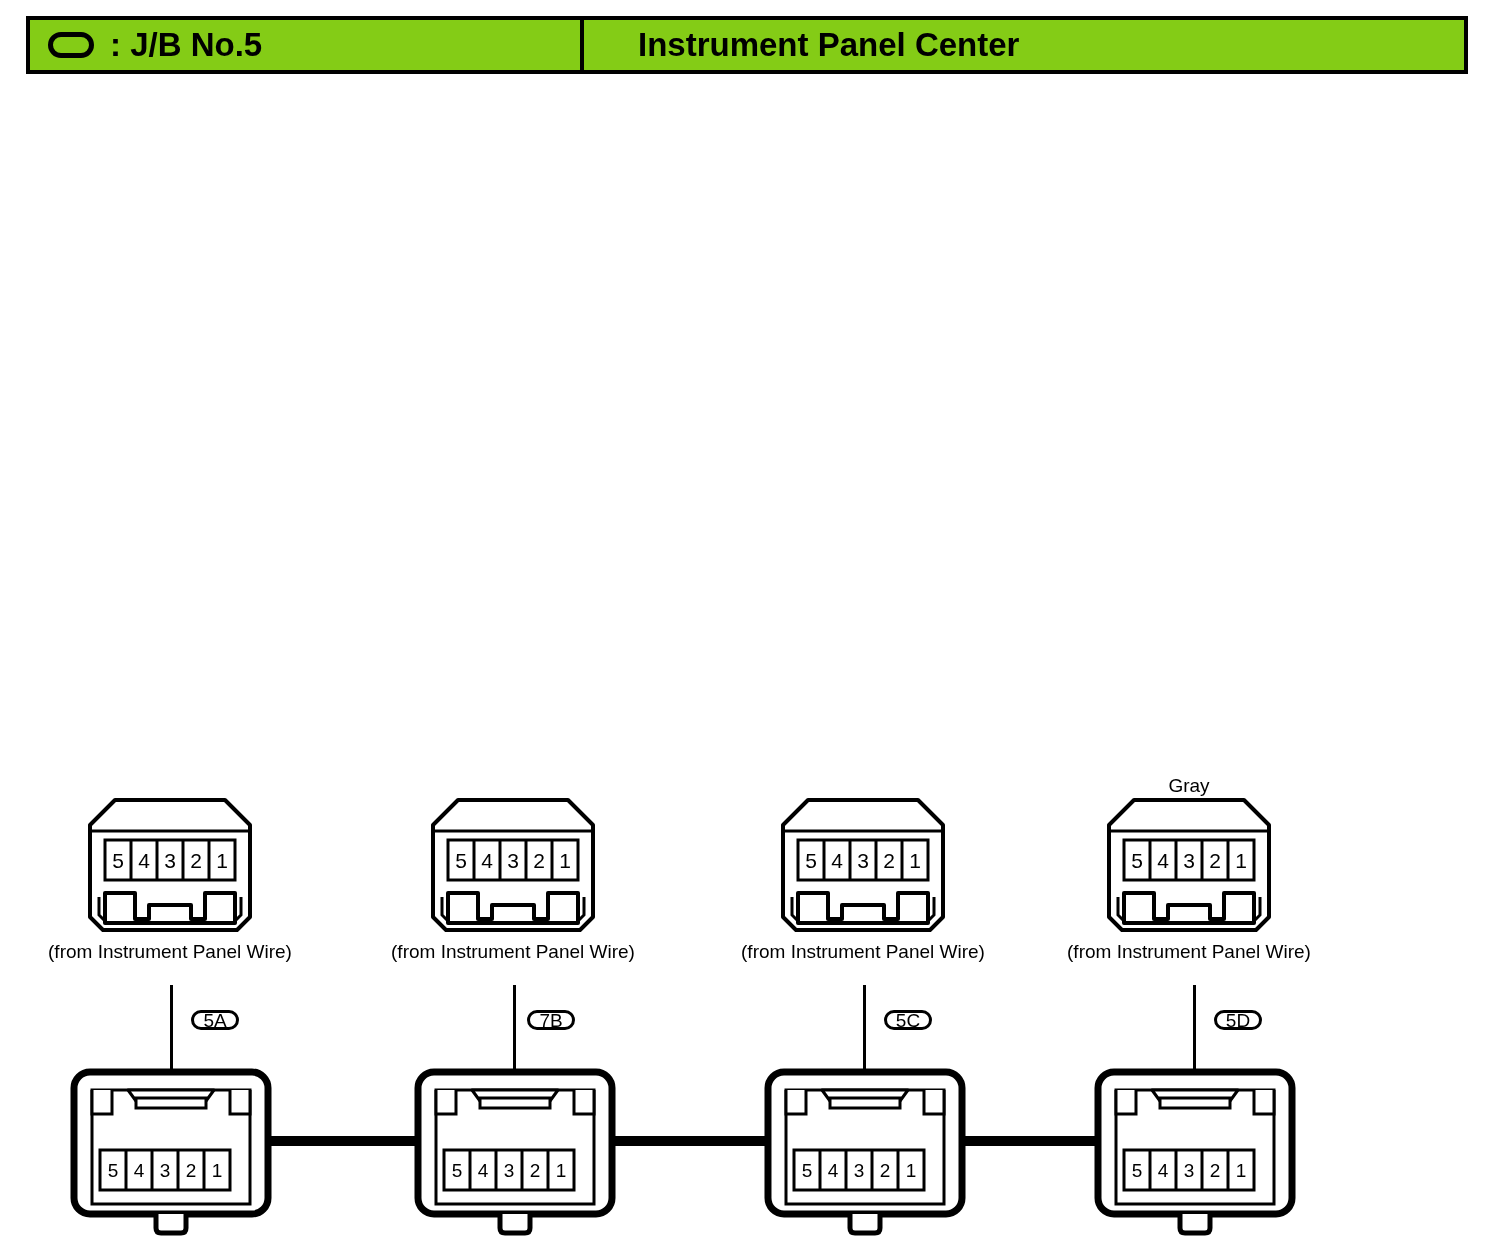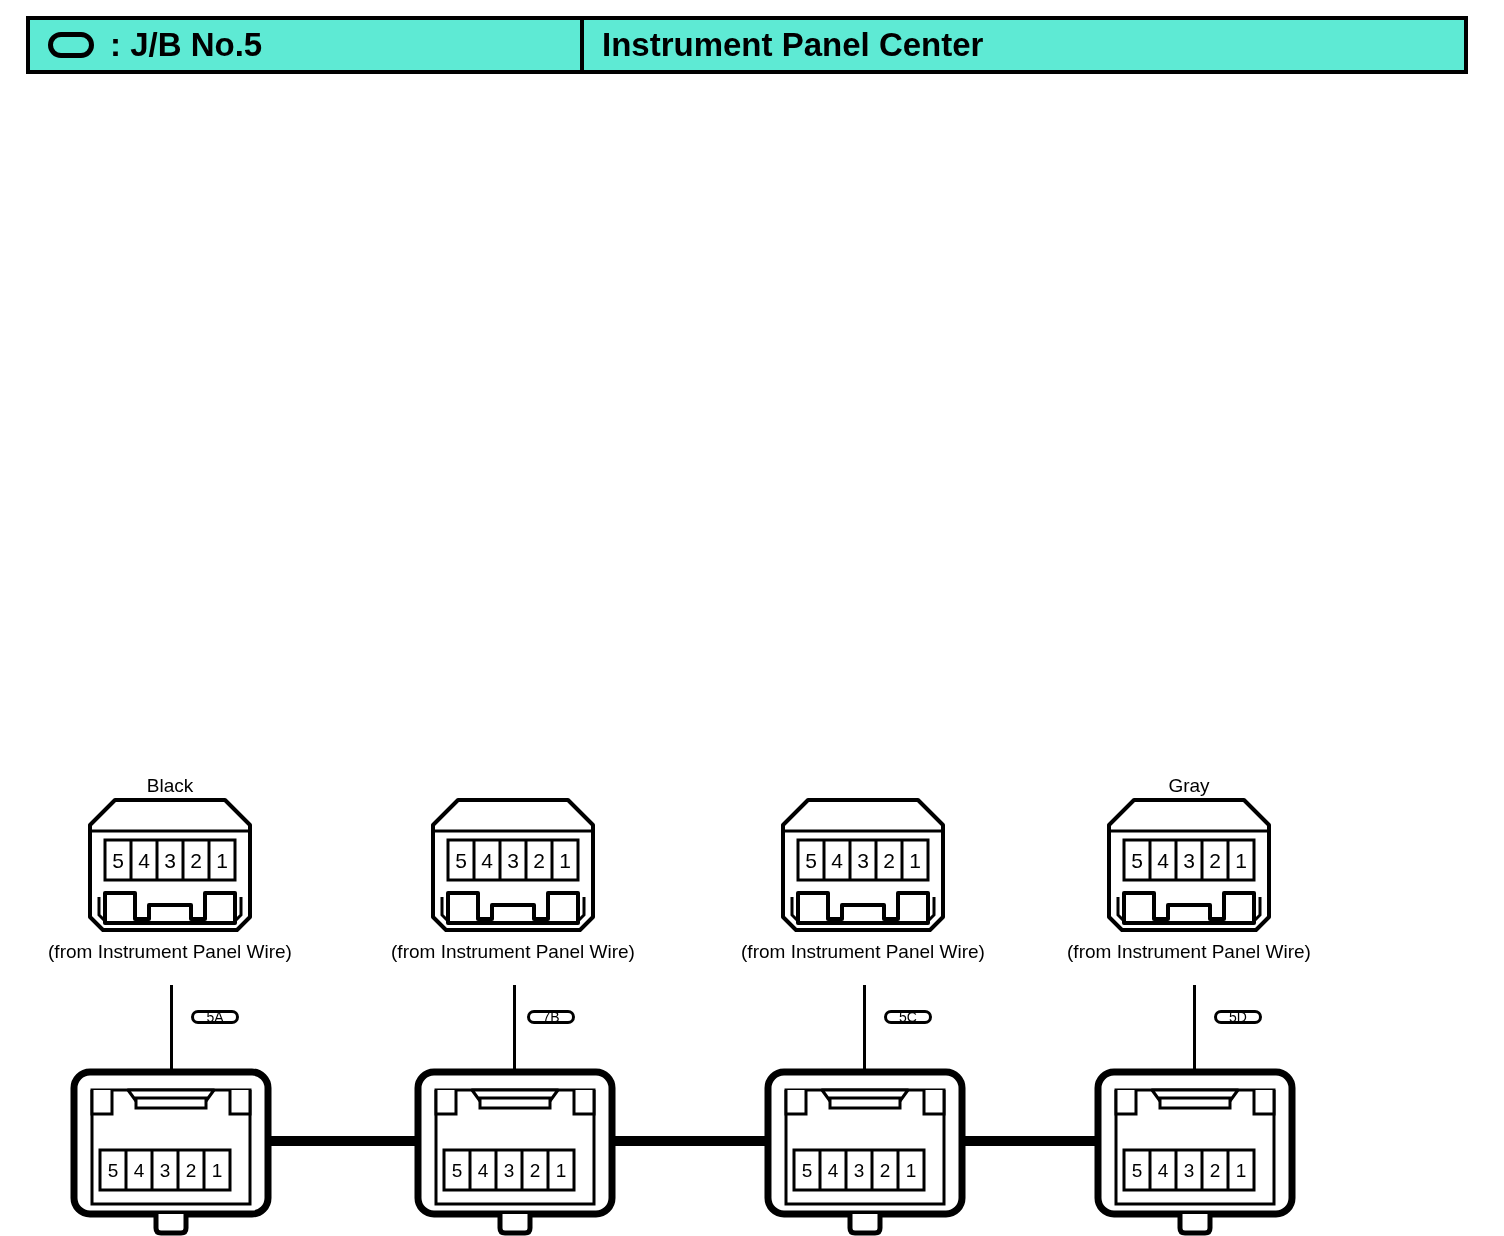--- a/index.html
+++ b/index.html
@@ -25,39 +25,40 @@
   #header-bar {
     position: absolute;
     left: 26px;
     top: 16px;
     width: 1442px;
     height: 58px;
     border: 4px solid #000000;
     box-sizing: border-box;
     display: flex;
     align-items: stretch;
-    background: #5eead4;
+    background: #84cc16;
   }
   #header-left {
     width: 550px;
     display: flex;
     align-items: center;
     padding-left: 18px;
     box-sizing: border-box;
   }
   #header-divider {
     width: 4px;
     background: #000000;
   }
   #header-right {
     flex: 1;
     display: flex;
     align-items: center;
     padding-left: 18px;
     box-sizing: border-box;
+    margin-left: 36px;
   }
   .oval-icon {
     width: 46px;
     height: 26px;
     border: 5px solid #000000;
     border-radius: 13px;
     box-sizing: border-box;
     flex: none;
   }
   #header-code {
@@ -131,28 +132,28 @@
 
   
   .drop-line {
     position: absolute;
     width: 3px;
     background: #000000;
   }
   .badge {
     position: absolute;
     width: 48px;
-    height: 14px;
+    height: 20px;
     border: 3px solid #000000;
     border-radius: 15px;
     box-sizing: border-box;
     display: flex;
     align-items: center;
     justify-content: center;
-    font-size: 14px;
+    font-size: 19px;
     line-height: 1;
     background: #ffffff;
   }
 
   
   .bot-conn-group {
     position: absolute;
     top: 1068px;
     width: 202px;
     height: 168px;
@@ -198,21 +199,20 @@
     </div>
     <div id="header-divider"></div>
     <div id="header-right">
       <span id="header-title">Instrument Panel Center</span>
     </div>
   </div>
 
   <div id="diagram">
 
     <div class="top-conn-group" style="left:0px;">
-      <div class="top-color-label">Black</div>
       <svg class="top-conn-svg" width="166" height="136" viewBox="0 0 166 136">
         <path d="M 28 3 L 138 3 L 163 28 L 163 120 L 150 133 L 16 133 L 3 120 L 3 28 Z" fill="#ffffff" stroke="#000000" stroke-width="4" stroke-linejoin="round"></path>
         <line x1="3" y1="34" x2="163" y2="34" stroke="#000000" stroke-width="3"></line>
         <rect x="18" y="43" width="130" height="40" fill="#ffffff" stroke="#000000" stroke-width="3"></rect>
         <line x1="44" y1="43" x2="44" y2="83" stroke="#000000" stroke-width="3"></line>
         <line x1="70" y1="43" x2="70" y2="83" stroke="#000000" stroke-width="3"></line>
         <line x1="96" y1="43" x2="96" y2="83" stroke="#000000" stroke-width="3"></line>
         <line x1="122" y1="43" x2="122" y2="83" stroke="#000000" stroke-width="3"></line>
         <path d="M 18 96 L 48 96 L 48 122 L 62 122 L 62 108 L 104 108 L 104 122 L 118 122 L 118 96 L 148 96 L 148 126 L 18 126 Z" fill="#ffffff" stroke="#000000" stroke-width="4" stroke-linejoin="round"></path>
         <path d="M 12 100 L 12 118 L 18 124" fill="none" stroke="#000000" stroke-width="3"></path>

